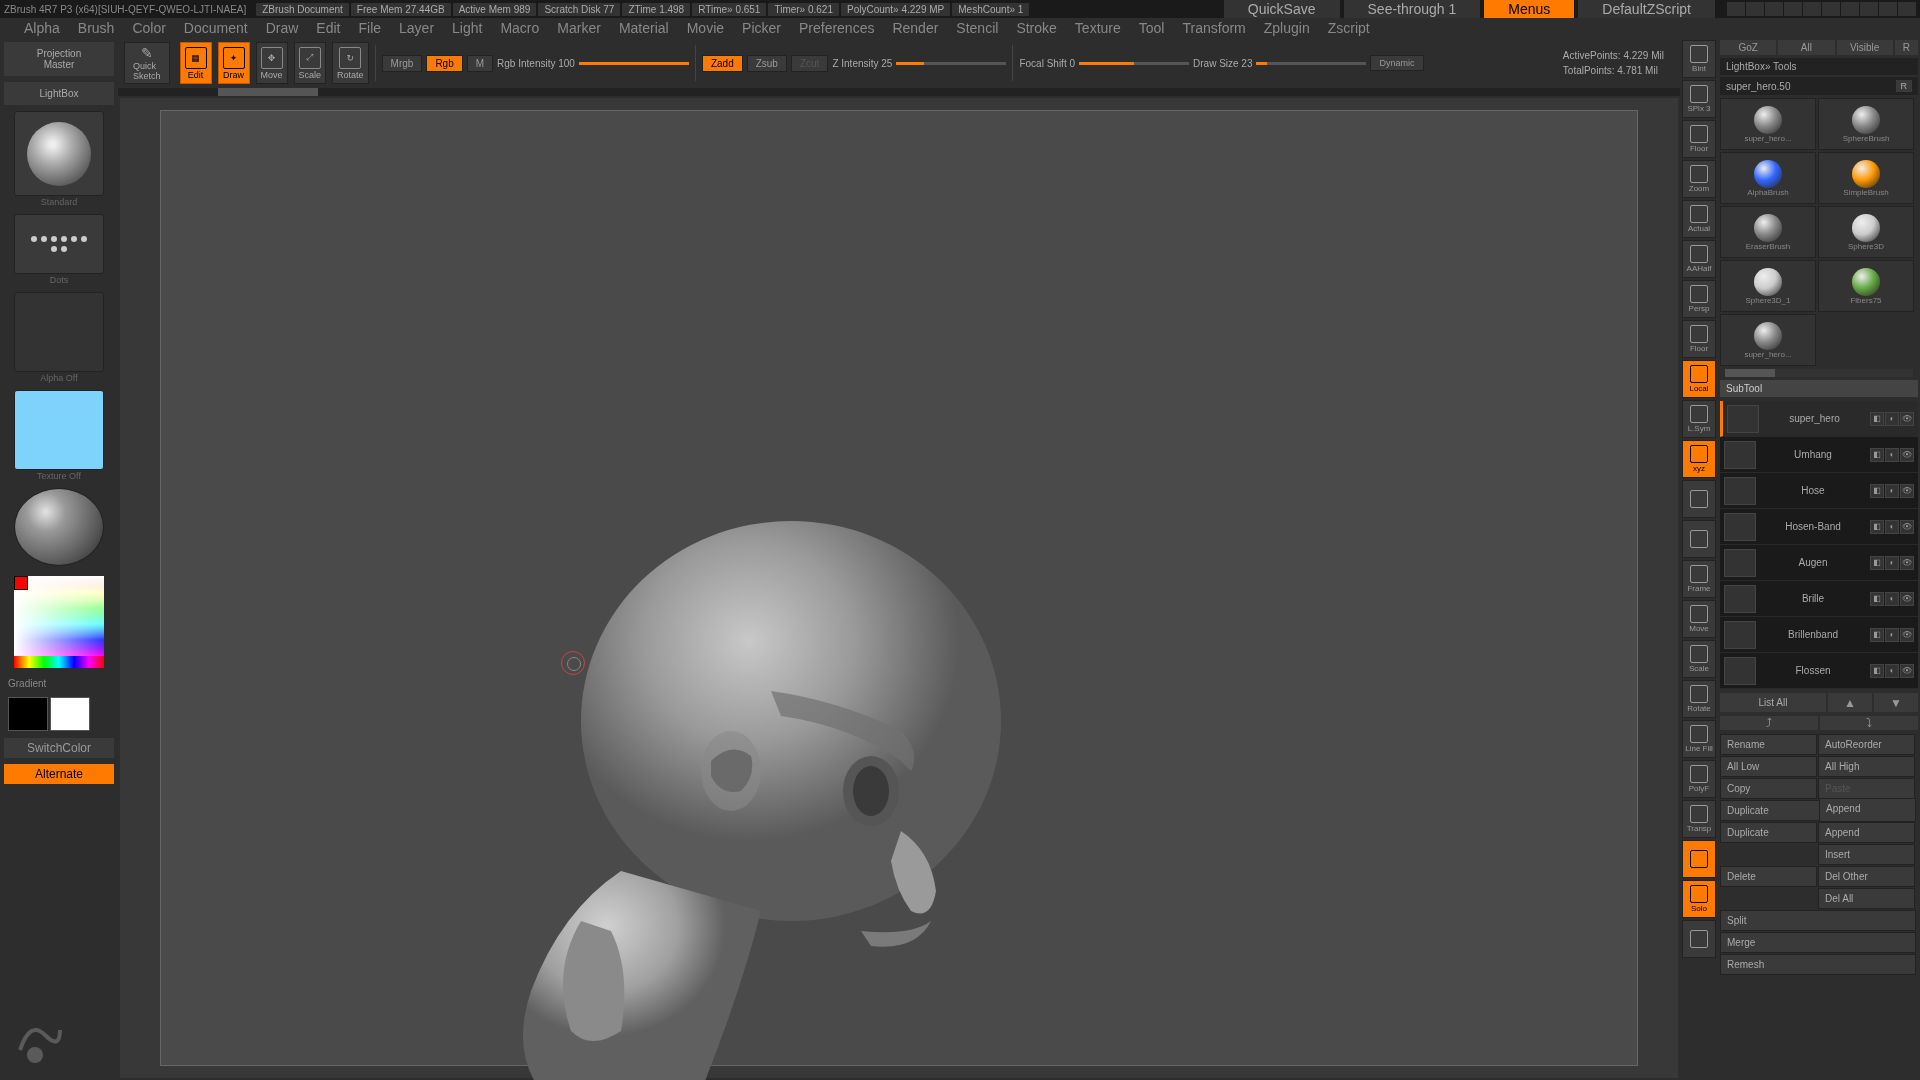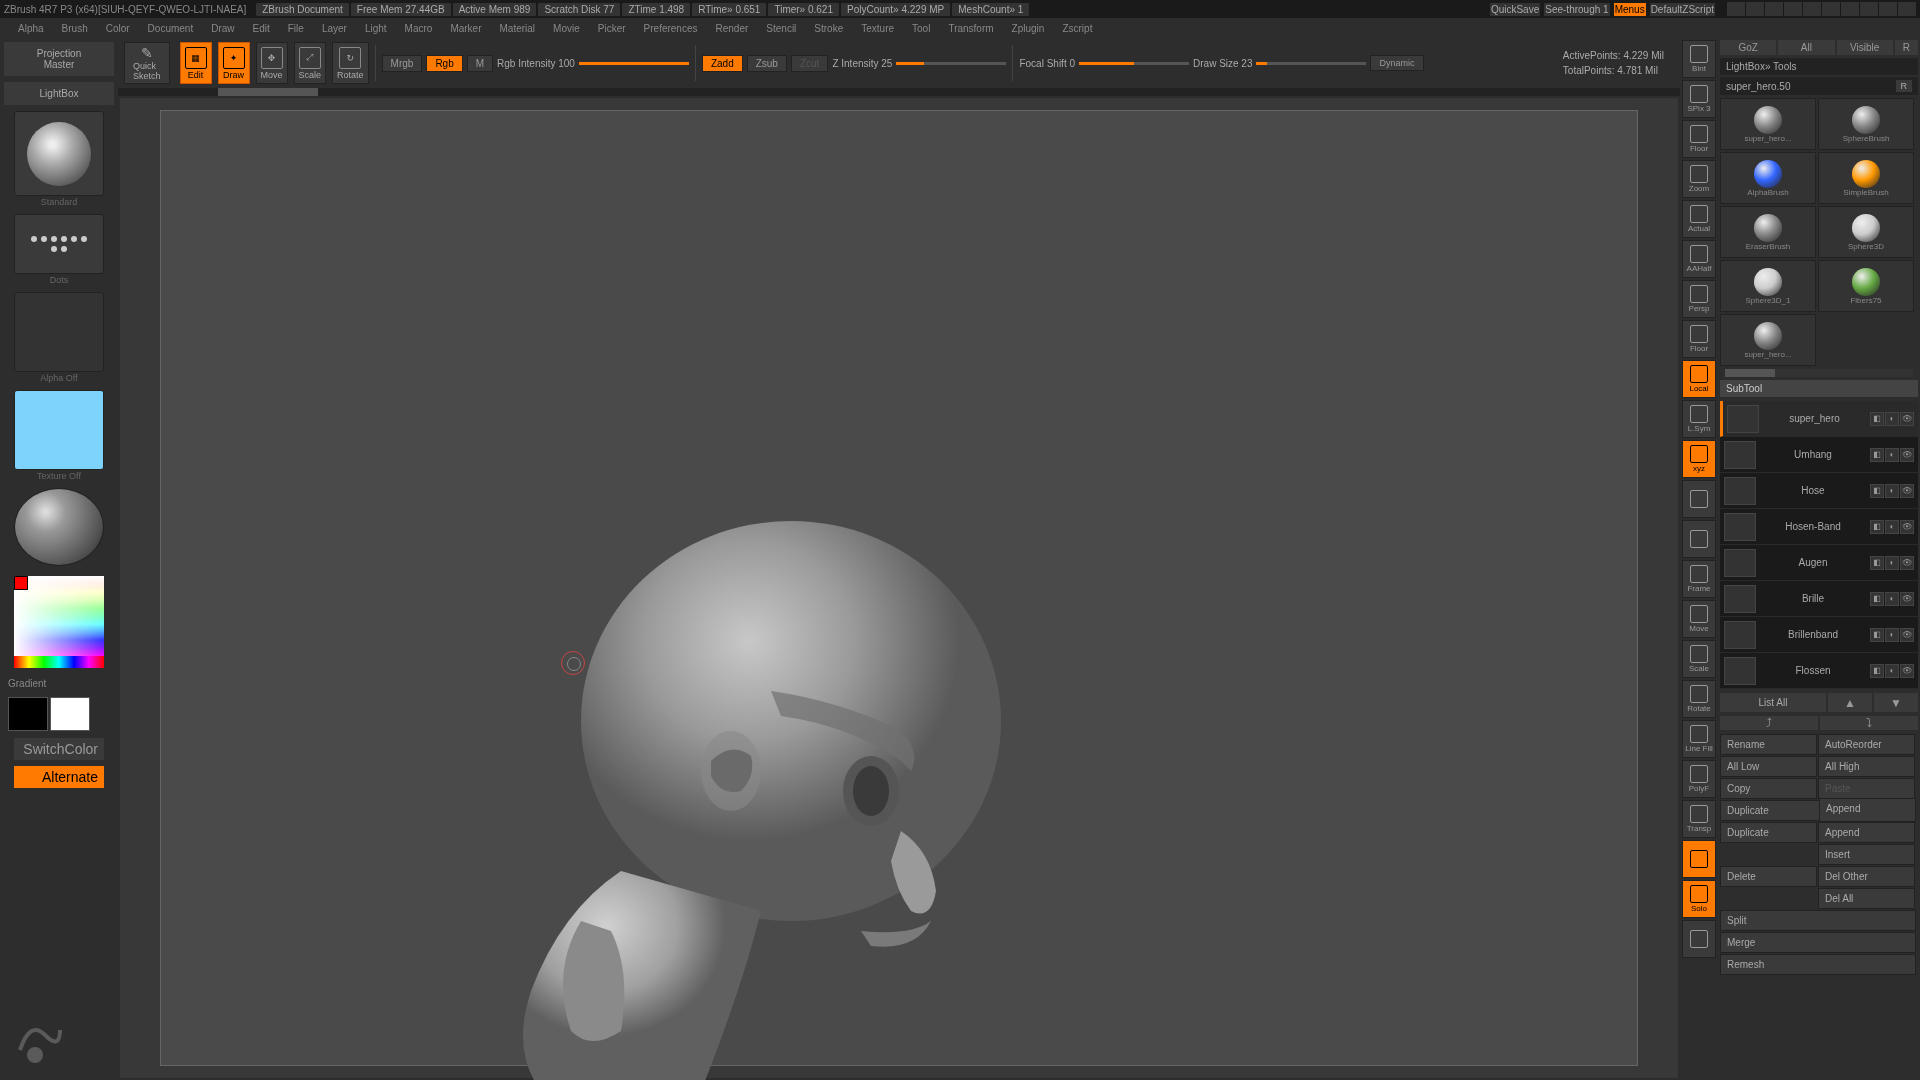--- a/index.html
+++ b/index.html
@@ -2,45 +2,45 @@
 <html><head>
 <meta charset="utf-8">
 <style>
 *{margin:0;padding:0;box-sizing:border-box;font-family:Arial,sans-serif;-webkit-user-select:none}
 body{background:#2d2d2d;width:1920px;height:1080px;overflow:hidden;color:#999;font-size:11px}
 .titlebar{height:18px;background:#1a1a1a;display:flex;align-items:center;padding:0 4px;font-size:10px;color:#888}
 .titlebar .left{flex:0 0 auto}
 .titlebar .stats{display:flex;gap:2px;margin-left:10px;flex:1}
 .stat-chip{background:#333;padding:1px 6px;border-radius:1px;color:#aaa;font-size:10px}
 .titlebar .right{display:flex;gap:4px;align-items:center}
-.titlebar .btn{background:#333;padding:1px 1px;color:#aaa;font-size:10px}
+.titlebar .btn{background:#333;padding:1px 24px;color:#aaa;font-size:14px}
 .titlebar .btn.orange{background:#ff7a00;color:#000}
 .titlebar .win-btns{display:flex;gap:1px;margin-left:8px}
 .titlebar .win-btns span{width:18px;height:14px;background:#333;display:inline-block}
-.menubar{height:20px;background:#2d2d2d;display:flex;align-items:center;padding:0 10px;font-size:10px;color:#888;gap:2px}
+.menubar{height:20px;background:#2d2d2d;display:flex;align-items:flex-end;padding:0 16px;font-size:14px;color:#888;gap:2px}
 .menubar span{padding:2px 8px;cursor:pointer}
 .main{display:flex;height:1042px}
 .left-panel{width:118px;background:#2d2d2d;padding:2px;display:flex;flex-direction:column;gap:4px}
 .tool-box{background:#3a3a3a;border:1px solid #222;border-radius:3px;display:flex;align-items:center;justify-content:center;position:relative}
 .tool-label{position:absolute;bottom:-12px;left:0;right:0;text-align:center;font-size:9px;color:#666}
 .brush-slot{width:90px;height:85px;margin:2px auto 14px}
 .stroke-slot{width:90px;height:60px;margin:0 auto 14px;flex-direction:column}
 .dots-pattern{display:flex;flex-wrap:wrap;width:60px;gap:4px;justify-content:center}
 .dots-pattern span{width:6px;height:6px;background:#ccc;border-radius:50%}
 .alpha-slot{width:90px;height:80px;margin:0 auto 14px;background:#333}
 .tex-slot{width:90px;height:80px;margin:0 auto 14px;background:#7dd3fc}
 .mat-slot{width:90px;height:78px;margin:0 auto 2px;background:radial-gradient(circle at 35% 30%,#ddd 2%,#999 25%,#555 70%,#222);border-radius:50%;border:1px solid #222}
 .color-picker{width:90px;margin:4px auto;position:relative}
 .color-picker .sq{width:14px;height:14px;background:red;border:1px solid #000;position:absolute;top:0;left:0;z-index:2}
 .color-grad{width:90px;height:80px;background:linear-gradient(to bottom,#fff,transparent),linear-gradient(to right,#fff,transparent),linear-gradient(to bottom,red,#ff0,#0f0,#0ff,#00f,#f0f);position:relative}
 .hue-bar{height:12px;background:linear-gradient(to right,red,#ff0,#0f0,#0ff,#00f,#f0f,red)}
 .small-label{font-size:10px;color:#888;padding:2px 6px}
 .swatch-row{display:flex;gap:2px;margin:2px 6px}
 .swatch{width:40px;height:34px;border:1px solid #555}
-.panel-btn{background:#3a3a3a;color:#999;font-size:14px;padding:3px 6px;margin:1px 12px;text-align:right}
+.panel-btn{background:#3a3a3a;color:#999;font-size:12px;padding:3px 6px;margin:1px 2px;text-align:center}
 .panel-btn.orange{background:#ff7a00;color:#000}
 .top-shelf{height:50px;background:#2d2d2d;display:flex;align-items:center;padding:4px 6px;gap:6px}
 .shelf-btn{background:#3a3a3a;height:42px;display:flex;flex-direction:column;align-items:center;justify-content:center;font-size:9px;color:#aaa;padding:0 4px;border:1px solid #222}
 .shelf-btn.orange{background:#ff7a00;color:#000;border-color:#cc5500}
 .shelf-btn .ic{width:22px;height:22px;border:1px solid #888;border-radius:2px;margin-bottom:1px;display:flex;align-items:center;justify-content:center}
 .shelf-btn.orange .ic{border-color:#000}
 .divider{width:1px;height:36px;background:#444}
 .small-toggle{font-size:10px;padding:2px 8px;background:#3a3a3a;color:#999;border:1px solid #222}
 .small-toggle.orange{background:#ff7a00;color:#000}
 .slider-group{display:flex;flex-direction:row;gap:4px}

